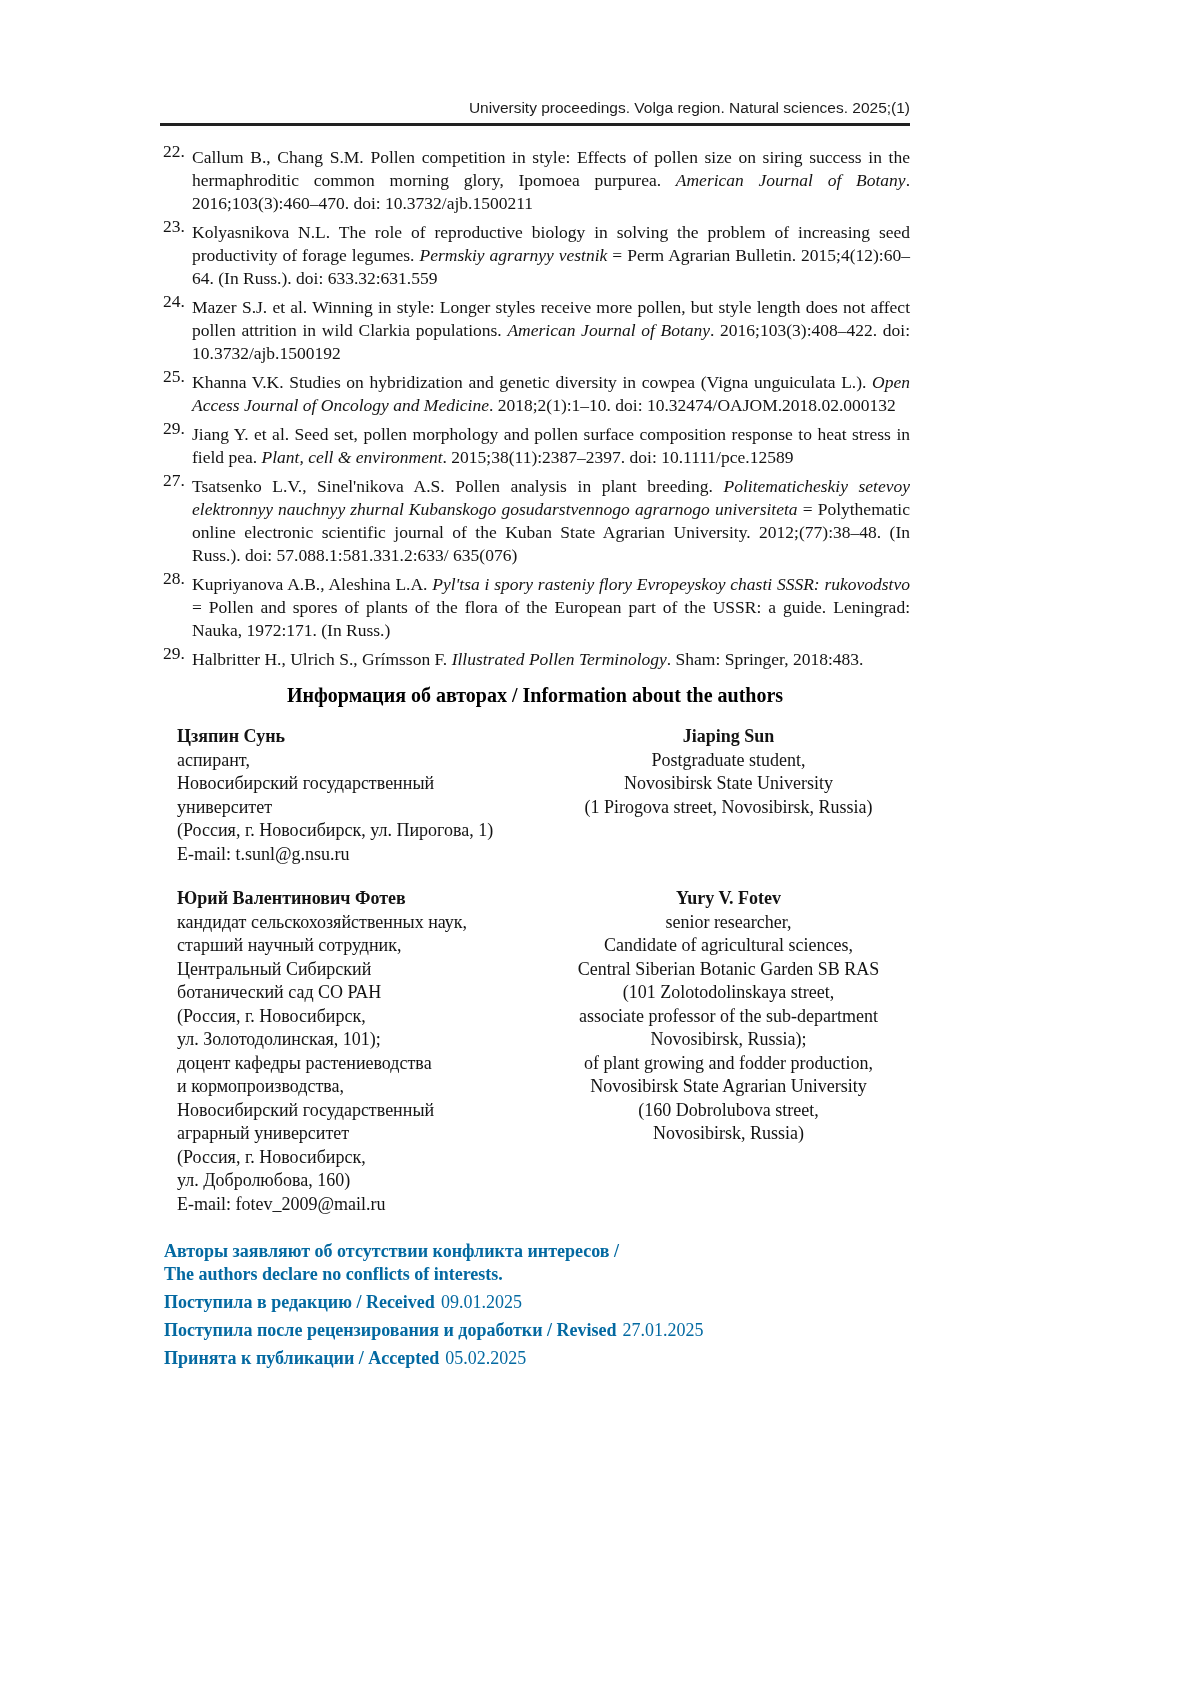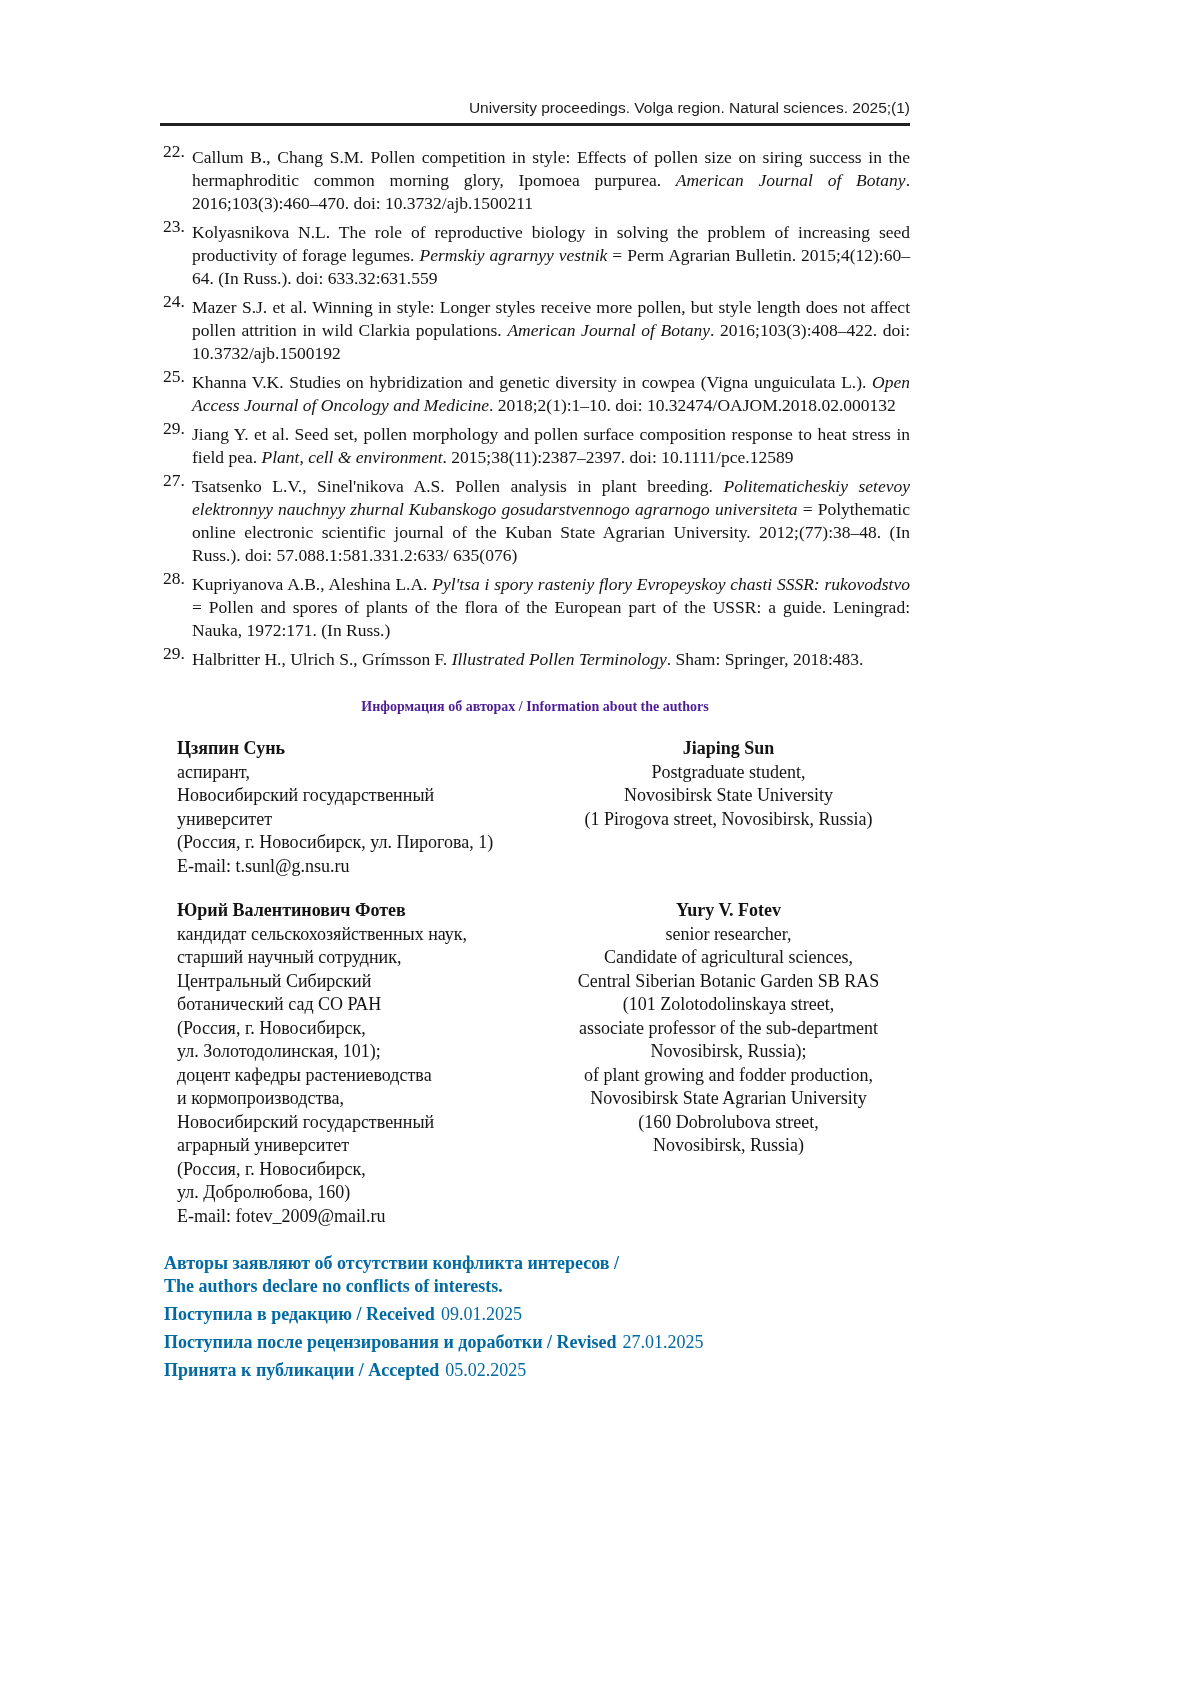--- a/index.html
+++ b/index.html
@@ -18,22 +18,22 @@
   }
   .head-rule { height:3px; background:#212121; margin-top:6px; }
 
   .refs { margin-top:14px; list-style:none; }
   .ref { display:flex; font-size:17.5px; line-height:23px; color:#131313; }
   .ref-num { flex:0 0 32px; padding-left:3px; }
   .ref-text { flex:1; text-align:justify;margin-top:6px; }
   .ref-text span.it { font-style:italic; }
 
   .section-heading {
-    margin-top:24px; text-align:center; font-size:14px; font-weight:bold;
-    line-height:24px; color:#4c1d95;
+    margin-top:12px; text-align:center; font-size:20px; font-weight:bold;
+    line-height:24px; color:#000000;
   }
 
   .authors { margin-top:18px; padding-left:17px; }
   .author-row { display:flex; margin-bottom:21px; }
   .author-col { font-size:18px; line-height:23.5px; color:#131313; }
   .col-ru { width:370px; padding-right:24px; }
   .col-en { flex:1;text-align:center; }
   .author-name { font-weight:bold; }
 
   .footer { margin-top:24px; padding-left:4px; font-size:18px; color:#0369a1; }

